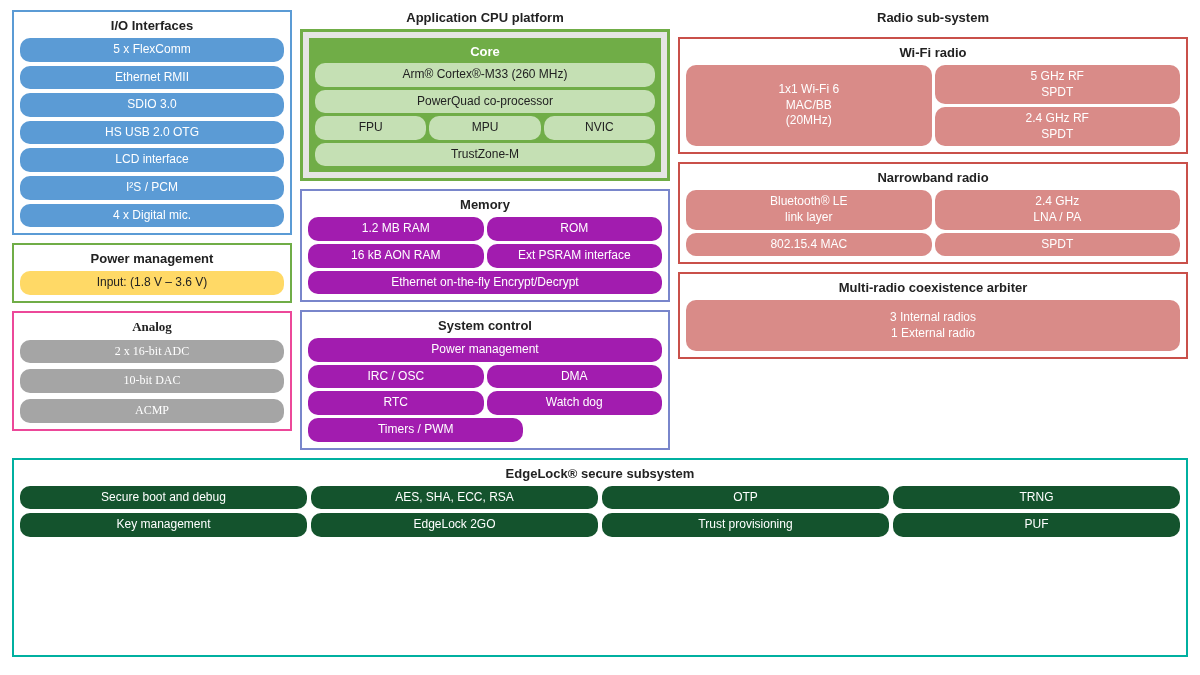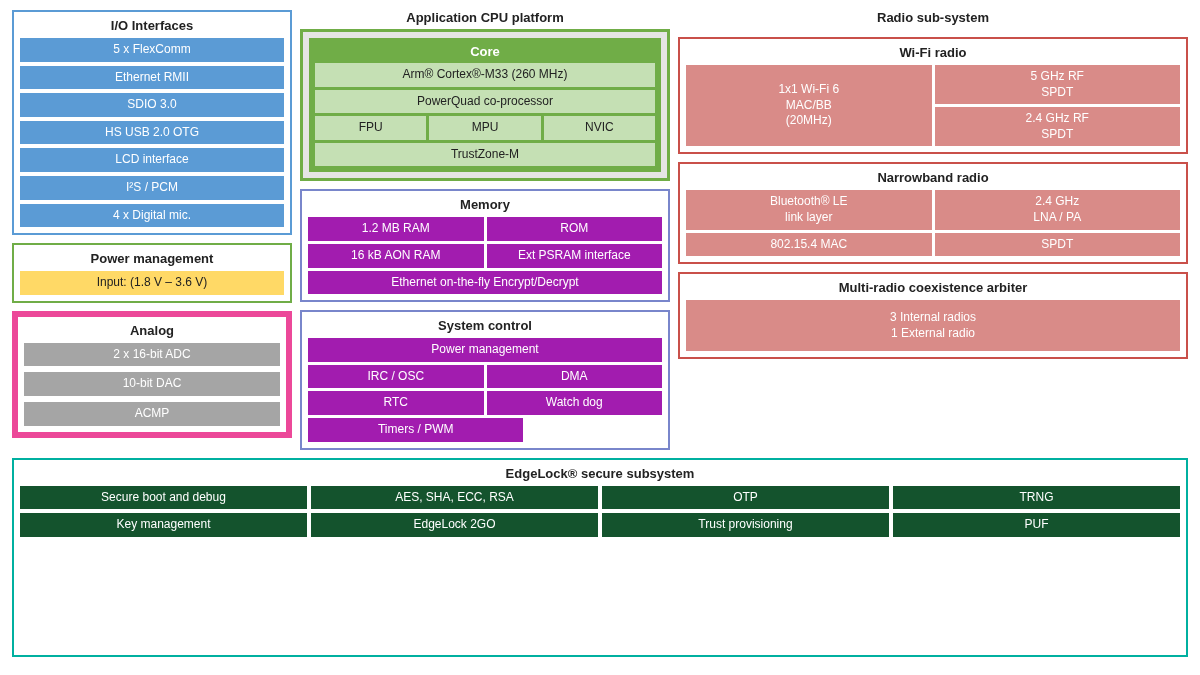--- a/index.html
+++ b/index.html
@@ -30,21 +30,21 @@
       color: #222;
     }
 
     
     .block {
       display: flex;
       align-items: center;
       justify-content: center;
       text-align: center;
       padding: 4px 6px;
-      border-radius: 0;
+      border-radius: 10px;
       font-size: 12px;
       color: #222;
       line-height: 1.3;
     }
 
     
     .blue { background: #5b9bd5; color: #fff; }
     .purple { background: #a21caf; color: #fff; }
     .green-light { background: #c5e0b4; }
     
@@ -71,22 +71,23 @@
       flex-direction: column;
       gap: 4px;
     }
 
     .power-section {
       border: 2px solid #70ad47;
       padding: 6px;
     }
 
     .analog-section {
-      border: 6px solid #ec4899;
-      padding: 6px;
+      border: 2px solid #ec4899;
+      padding: 6px;
+      font-family: Liberation Serif, serif;
     }
     .analog-items {
       display: flex;
       flex-direction: column;
       gap: 6px;
     }
 
     
     .mid-col {
       display: flex;

